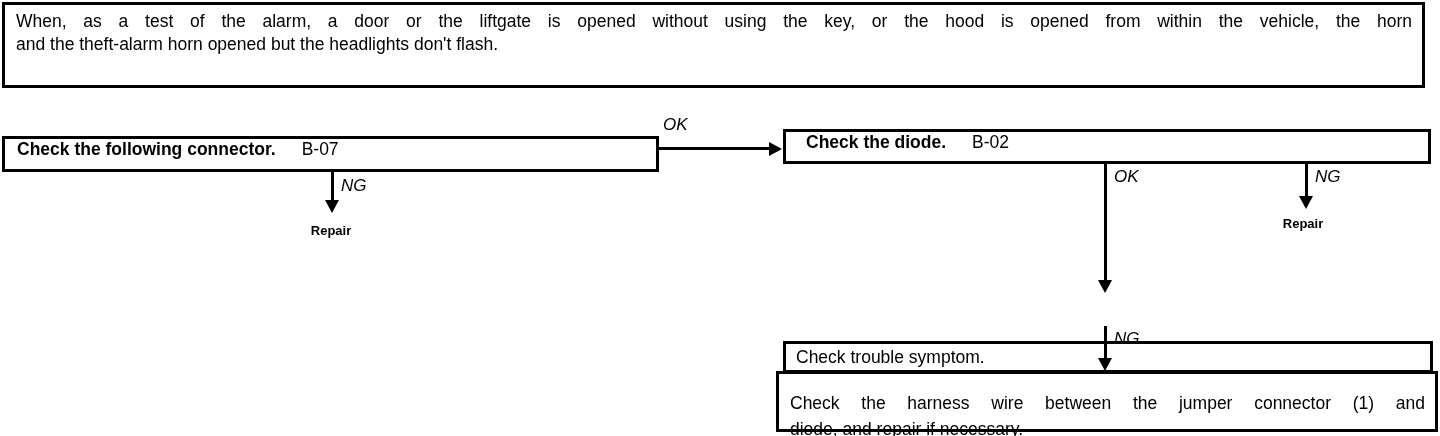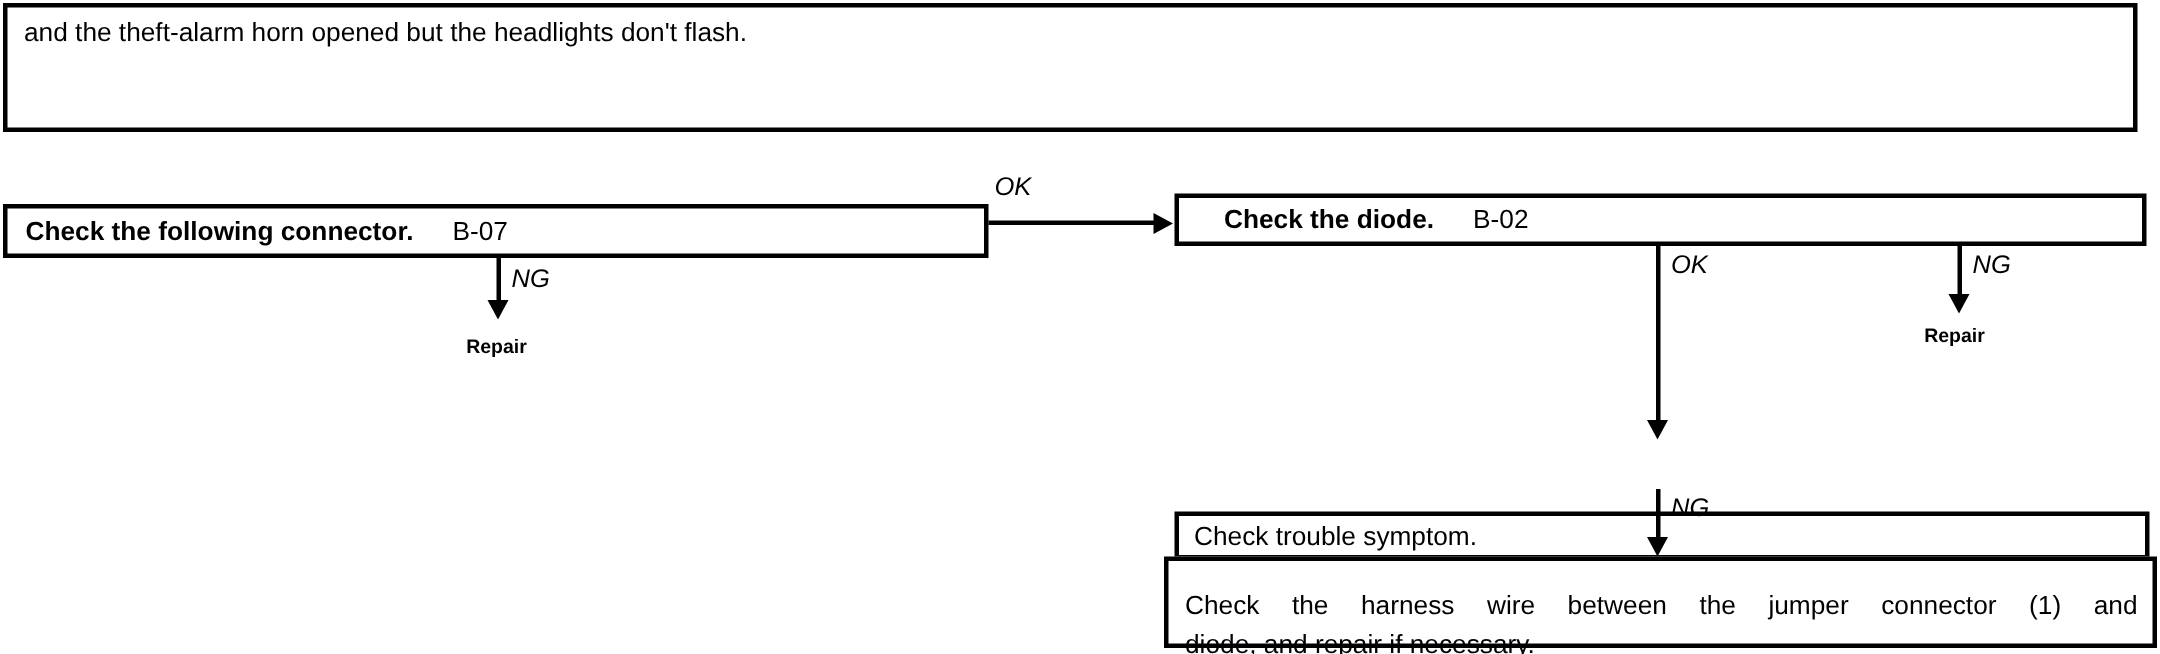--- a/index.html
+++ b/index.html
@@ -20,27 +20,26 @@
   }
   .intro-box {
     left: 2px; top: 2px; width: 1423px; height: 86px;
     padding: 5px 10px 0 11px;
     font-size: 17.5px;
     line-height: 23px;
   }
   .intro-line1 { text-align: justify; text-align-last: justify; }
   .step-box {
     display: flex;
-    align-items: center;
     font-size: 17.5px;
   }
   .step-box .step-label { font-weight: bold; white-space: nowrap; }
   .step-box .step-code { font-weight: normal; margin-left: 26px; white-space: nowrap; }
   .box-a { left: 2px;   top: 136px; width: 657px; height: 36px; padding-left: 12px; }
-  .box-b { left: 783px; top: 129px; width: 648px; height: 35px; padding-left: 30px; }
+  .box-b { left: 783px; top: 129px; width: 648px; height: 35px; padding-left: 20px; }
   .box-c { left: 783px; top: 293px; width: 650px; height: 32px; padding-left: 10px;
            font-size: 17.5px; display: flex; align-items: center; margin-top: 48px; }
   .box-d {
     left: 776px; top: 371px; width: 662px; height: 61px;
     padding: 16px 10px 0 11px;
     font-size: 17.5px; line-height: 26px;
   }
   .box-d .just { text-align: justify; text-align-last: justify; }
   .vline { position: absolute; width: 3px; background: #000000; }
   .hline { position: absolute; height: 3px; background: #000000; }
@@ -61,20 +60,21 @@
     position: absolute; font-size: 13px; font-weight: bold;
     width: 100px; text-align: center; white-space: nowrap;
   }
 </style>
 </head>
 <body>
 
 <div class="page">
 
   <div class="box intro-box">
+    <div class="intro-line1">When, as a test of the alarm, a door or the liftgate is opened without using the key, or the hood is opened from within the vehicle, the horn</div>
     <div>and the theft-alarm horn opened but the headlights don't flash.</div>
   </div>
 
   <div class="box step-box box-a">
     <span class="step-label">Check the following connector.</span>
     <span class="step-code">B-07</span>
   </div>
 
   <div class="flow-label" style="left:663px; top:115px;">OK</div>
   <div class="hline" style="left:659px; top:147px; width:112px;"></div>

